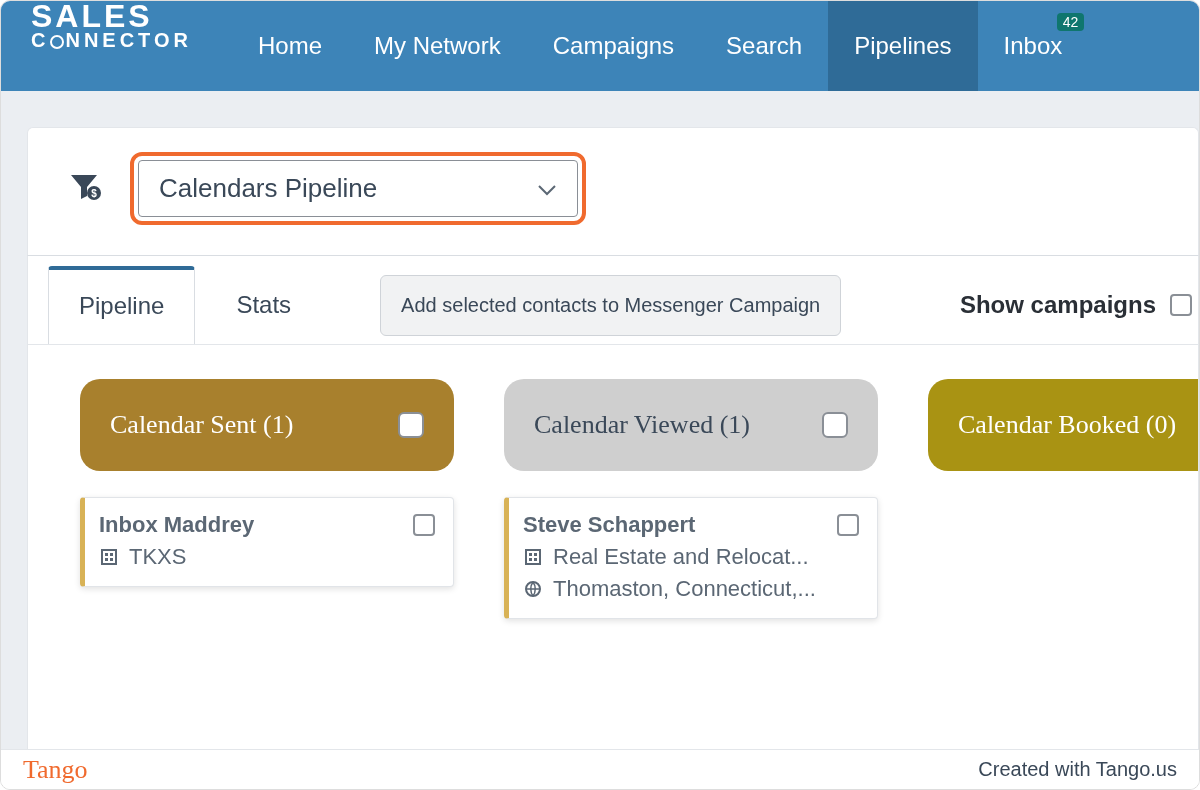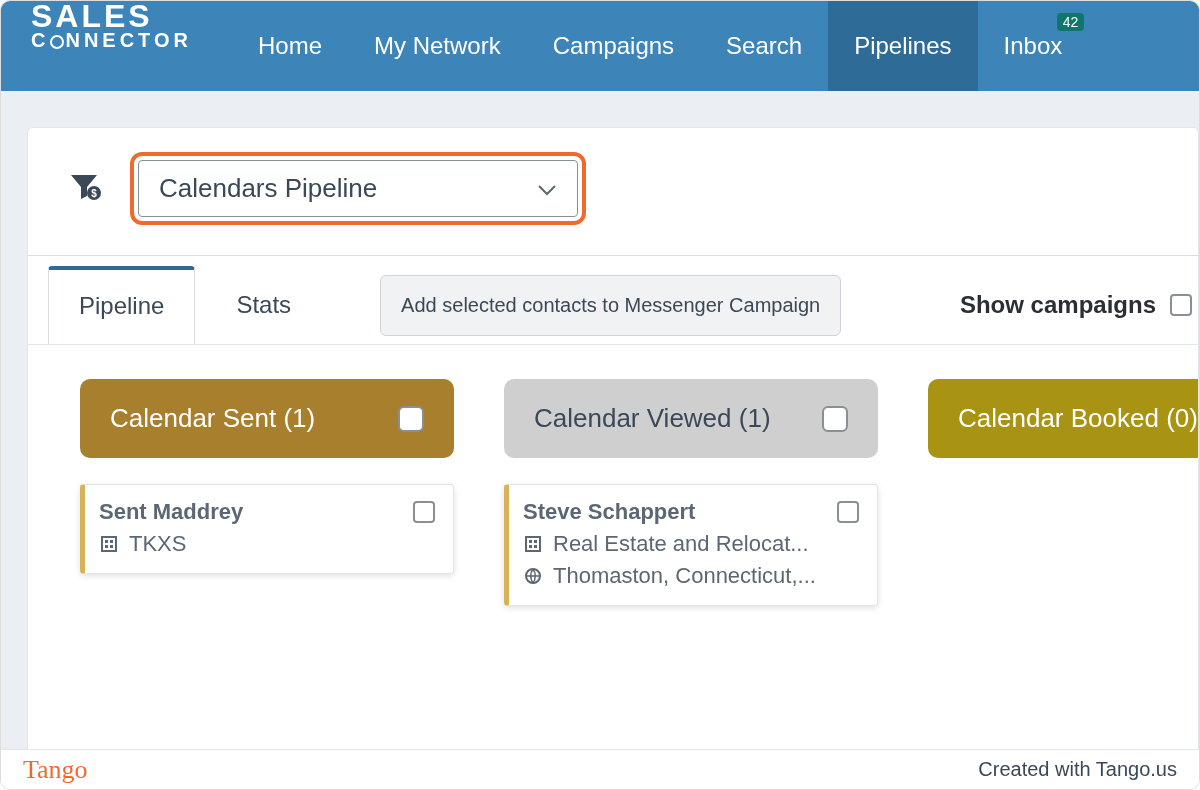--- a/index.html
+++ b/index.html
@@ -29,21 +29,21 @@
   .panel2 { background:#fff; border:1px solid #e3e6ea; border-top:1px solid #d9dde2; padding: 10px 0 0 20px; }
   .tabbar { display:flex; align-items:center; gap:10px; }
   .tab { padding: 22px 30px 24px; font-size:24px; color:#3a4858; border:1px solid transparent; border-bottom:none; cursor:pointer; }
   .tab.active { border-color:#d9dde2; border-top:4px solid #2f6b97; border-radius:4px 4px 0 0; background:#fff; position:relative; top:0; }
   .add-btn { margin-left:48px; background:#f1f2f3; border:1px solid #cfd3d8; border-radius:6px; padding:18px 20px; font-size:20px; color:#3a4858; cursor:pointer; }
   .show-camp { margin-left:auto; margin-right:6px; display:flex; align-items:center; gap:14px; font-size:24px; font-weight:700; color:#2a2f36; }
   .chk { width:22px; height:22px; border:2px solid #8a8f96; border-radius:4px; display:inline-block; background:#fff; }
 
   .boardwrap { background:#fff; padding: 34px 0 0 52px; border:1px solid #e3e6ea; border-top:none; height: 420px; display:flex; gap:50px; overflow:hidden; }
   .col { width:374px; min-width:374px; }
-  .col-head { height:79px; border-radius:10px; display:flex; align-items:center; justify-content:space-between; padding:0 30px; color:#fff; font-size:26px; }
+  .col-head { height:92px; border-radius:20px; display:flex; align-items:center; justify-content:space-between; padding:0 30px; color:#fff; font-size:26px;font-family:Liberation Serif, serif; }
   .col-head.gold { background:#a8802d; }
   .col-head.gray { background:#cfcfcf; color:#3a4858; }
   .col-head.olive { background:#a99313; }
   .col-chk { width:26px; height:26px; border-radius:6px; border:2px solid rgba(255,255,255,0.9); background:#fff; }
   .col-head.gray .col-chk, .col-head.gold .col-chk, .col-head.olive .col-chk { border-color:#8a8f96; }
 
   .card { margin-top:26px; background:#fff; border:1px solid #e1e4e8; border-left:5px solid #d8b256; border-radius:4px; box-shadow:0 2px 6px rgba(0,0,0,0.12); padding:14px 18px 16px 14px; }
   .card-row1 { display:flex; align-items:center; justify-content:space-between; }
   .card-name { color:#5b6774; font-weight:700; font-size:22px; }
   .card-line { display:flex; align-items:center; gap:10px; color:#5b6774; font-size:22px; margin-top:6px; }
@@ -125,21 +125,21 @@
 
     <div class="boardwrap">
 
       <div class="col">
         <div class="col-head gold">
           <span>Calendar Sent (1)</span>
           <span class="col-chk"></span>
         </div>
         <div class="card">
           <div class="card-row1">
-            <span class="card-name">Sent Maddrey</span>
+            <span class="card-name">Inbox Maddrey</span>
             <span class="chk"></span>
           </div>
           <div class="card-line">
             <span class="ic">
                 <svg width="18" height="18" viewBox="0 0 18 18">
                   <rect x="2" y="2" width="14" height="14" fill="none" stroke="#5b6774" stroke-width="2"></rect>
                   <rect x="5" y="5" width="3" height="3" fill="#5b6774"></rect>
                   <rect x="10" y="5" width="3" height="3" fill="#5b6774"></rect>
                   <rect x="5" y="10" width="3" height="3" fill="#5b6774"></rect>
                   <rect x="10" y="10" width="3" height="3" fill="#5b6774"></rect>

